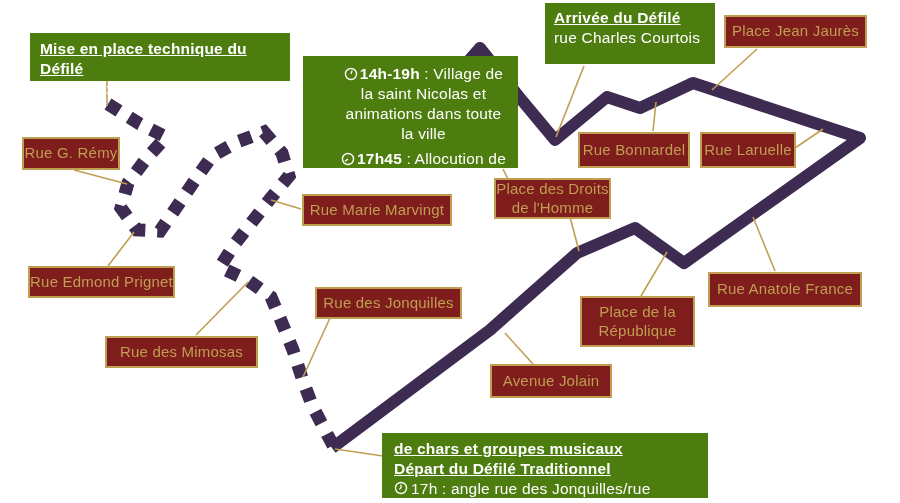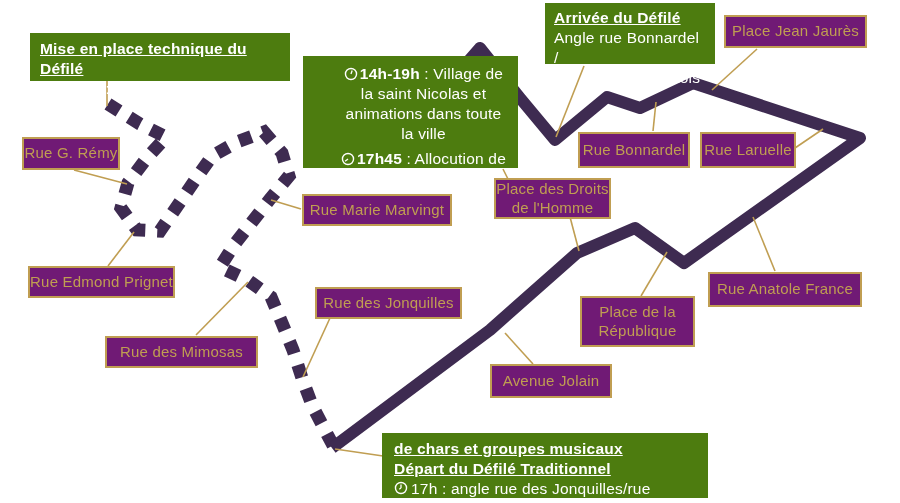--- a/index.html
+++ b/index.html
@@ -3,21 +3,21 @@
 <meta charset="utf-8">
 <style>
   html,body{margin:0;padding:0;background:#fff;}
   .canvas{
     position:relative;width:900px;height:503px;background:#ffffff;overflow:hidden;
     font-family:"Liberation Sans", sans-serif;
   }
   svg.routes{position:absolute;left:0;top:0;z-index:1;}
   .box{position:absolute;z-index:2;box-sizing:border-box;}
   .street{
-    background:#701a75;border:2px solid #c09e52;color:#c09e52;
+    background:#7f1d1d;border:2px solid #c09e52;color:#c09e52;
     display:flex;align-items:center;justify-content:center;text-align:center;
     font-size:15px;line-height:1.25;white-space:pre-line;letter-spacing:.2px;
   }
   .gold{
     background:#4d7c0f;color:#ffffff;font-size:15.5px;line-height:1.3;letter-spacing:.2px;
     padding:6px 10px;
   }
   .gold .title{font-weight:bold;text-decoration:underline;}
   .gold .row{display:flex;align-items:flex-start;}
   .clock{flex:0 0 auto;margin:2px 3px 0 0;}
@@ -77,21 +77,20 @@
     <div style="margin-top:4px;">
       <svg class="inline-icon" width="14" height="14" viewBox="0 0 24 24">
           <circle cx="12" cy="12" r="9.5" fill="none" stroke="#fff" stroke-width="2.4"></circle>
           <line x1="12" y1="12" x2="7" y2="16" stroke="#fff" stroke-width="2.2"></line>
         </svg><span class="bold">17h45</span><span> : Allocution de saint Nicolas et spectacle son et lumière</span>
     </div>
   </div>
 
   <div class="box gold" style="left:545px;top:3px;width:170px;height:61px;padding:5px 9px;">
     <div class="title">Arrivée du Défilé</div>
-    <div>Angle rue Bonnardel /</div>
     <div>rue Charles Courtois</div>
   </div>
 
   <div class="box gold" style="left:382px;top:433px;width:326px;height:65px;padding:6px 12px;">
     <div class="title">de chars et groupes musicaux</div>
     <div class="title">Départ du Défilé Traditionnel</div>
     <div class="row">
       <svg class="clock" width="14" height="14" viewBox="0 0 24 24">
           <circle cx="12" cy="12" r="9.5" fill="none" stroke="#fff" stroke-width="2.4"></circle>
           <line x1="12" y1="12" x2="12" y2="6" stroke="#fff" stroke-width="2.2"></line>

